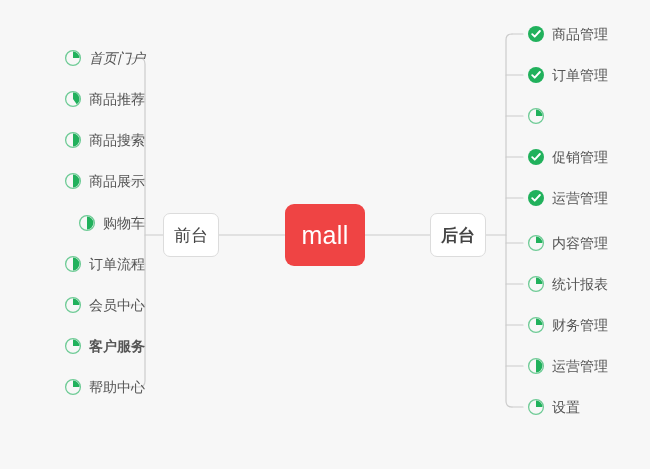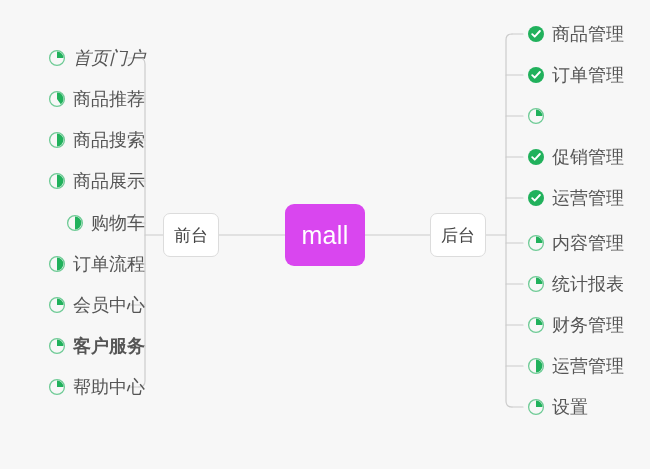--- a/index.html
+++ b/index.html
@@ -18,51 +18,51 @@
     position: absolute; left: 0; top: 0;
     width: 650px; height: 469px;
     pointer-events: none;
   }
 
   
   .node-root {
     position: absolute;
     width: 80px; height: 62px;
     left: 285px; top: 204px;
-    background: #d946ef;
+    background: #ef4444;
     border-radius: 9px;
     display: flex; align-items: center; justify-content: center;
     color: #ffffff;
     font-size: 25px;
     letter-spacing: .3px;
   }
 
   
   .node-branch {
     position: absolute;
     width: 56px; height: 44px;
     background: #ffffff;
     border: 1px solid #dcdcdc;
     border-radius: 7px;
     display: flex; align-items: center; justify-content: center;
     color: #444444;
     font-size: 17px;
   }
   #branch-front { left: 163px; top: 213px; }
-  #branch-back  { left: 430px; top: 213px; }
+  #branch-back  { left: 430px; top: 213px; font-weight: bold; }
 
   
   .leaf {
     position: absolute;
     height: 24px;
     display: flex;
     align-items: center;
     gap: 7px;
     color: #555555;
-    font-size: 18px;
+    font-size: 14px;
     white-space: nowrap;
   }
   .leaf.left  { right: 505px; flex-direction: row; justify-content: flex-end; }
   .leaf.right { left: 527px;  flex-direction: row; justify-content: flex-start; }
 
   .leaf-label { line-height: 24px; }
 
   .icon {
     width: 18px; height: 18px;
     flex: 0 0 18px;

